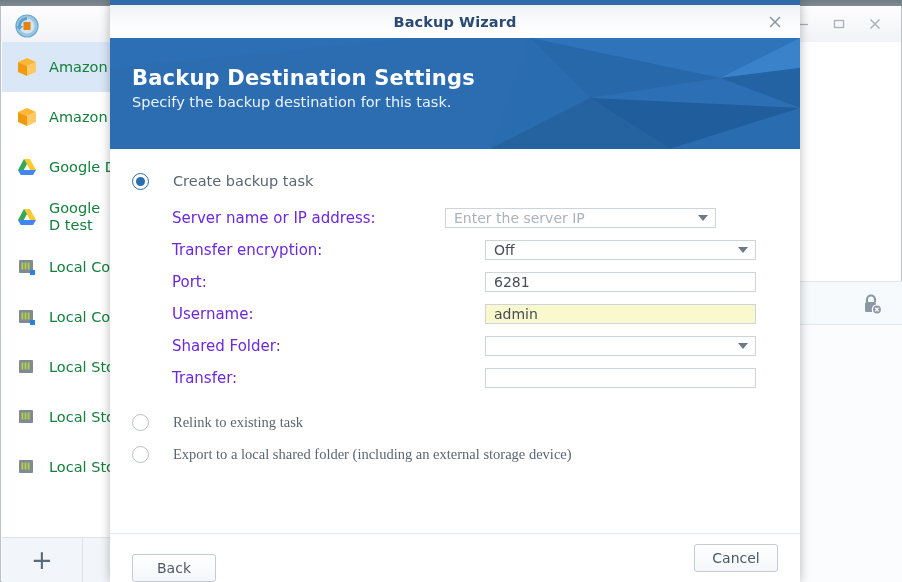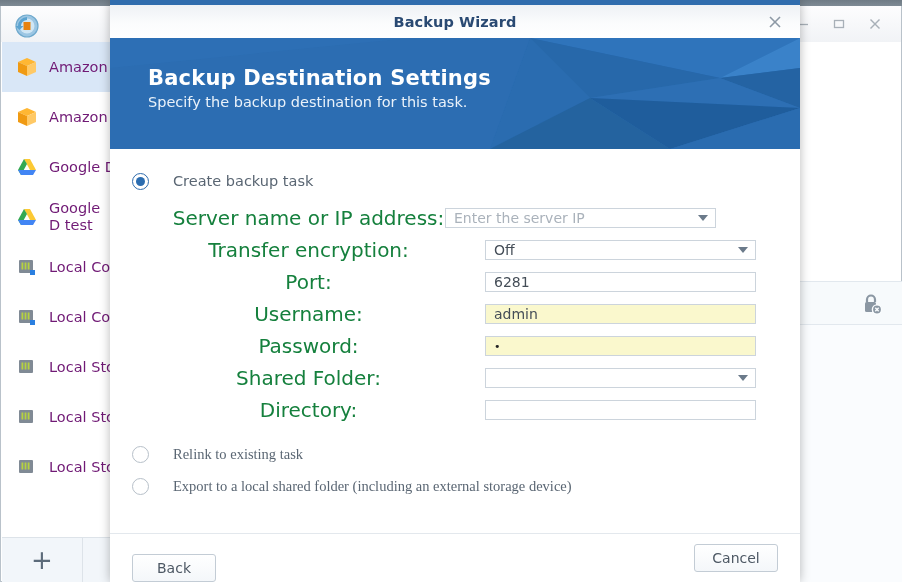--- a/index.html
+++ b/index.html
@@ -56,21 +56,21 @@
   }
   .side-list {
     position: absolute; left: 0; top: 0; right: 0; bottom: 45px;
     overflow: hidden;
   }
   .side-item {
     height: 50px;
     display: flex; align-items: center;
     padding-left: 13px;
     gap: 10px;
-    color: #701a75;
+    color: #15803d;
     font-size: 14.5px;
     white-space: nowrap;
   }
   .side-item.selected { background: #d9e7f7; }
   .side-item .lbl { line-height: 1.15; overflow: hidden; }
   .side-item .lbl.two { white-space: normal; width: 60px; font-size: 14.5px; }
   .side-icon { width: 24px; height: 24px; flex: 0 0 24px; position: relative; }
 
   .sidebar-footer {
     position: absolute; left: 0; bottom: 0; width: 109px; height: 45px;
@@ -138,21 +138,21 @@
     color: #8d99a6;
   }
 
   
   .hero {
     position: relative; height: 111px; flex: 0 0 111px;
     background: #2a6cb0;
     overflow: hidden;
   }
   .hero svg { position: absolute; inset: 0; width: 100%; height: 100%; }
-  .hero-txt { position: absolute; left: 38px; top: 28px; z-index: 3; }
+  .hero-txt { position: absolute; left: 22px; top: 28px; z-index: 3; }
   .hero-h1 {
     color: #ffffff; font-size: 21px; font-weight: bold; letter-spacing: .2px;
   }
   .hero-h2 {
     color: #eaf2fa; font-size: 14.5px; margin-top: 4px;
   }
 
   
   .dlg-body {
     flex: 1 1 auto; position: relative; padding: 0 22px;
@@ -182,21 +182,21 @@
   .opt-label { font-size: 14.5px; color: #5a6673; }
 
   .form { margin-top: 6px; }
   .frow {
     display: flex; align-items: center;
     height: 32px; margin-bottom: 0px;
   }
   .frow + .frow { margin-top: 0px; gap: 40px; }
   .flabel {
     width: 313px; padding-left: 40px;
-    font-size: 20px; color: #15803d; text-align: center;
+    font-size: 15px; color: #6d28d9;
   }
   .fctl {
     width: 271px; height: 20px;
     border: 1px solid #ccd4dc;
     background: #ffffff;
     display: flex; align-items: center;
     padding: 0 8px;
     font-size: 14px; color: #444d57;
     position: relative;
   }
@@ -478,37 +478,31 @@
           </div>
         </div>
 
         <div class="frow">
           <div class="flabel">Username:</div>
           <div class="fctl yellow">
             <span>admin</span>
           </div>
         </div>
 
-        <div class="frow">
-          <div class="flabel">Password:</div>
-          <div class="fctl yellow">
-            <span class="pw-dot">•</span>
-          </div>
-        </div>
 
         <div class="frow">
           <div class="flabel">Shared Folder:</div>
           <div class="fctl select">
             <span></span>
             <span class="caret"></span>
           </div>
         </div>
 
         <div class="frow">
-          <div class="flabel">Directory:</div>
+          <div class="flabel">Transfer:</div>
           <div class="fctl">
             <span></span>
           </div>
         </div>
 
       </div>
 
       <div class="tail-opts">
         <div class="opt-row">
           <span class="radio"></span>

